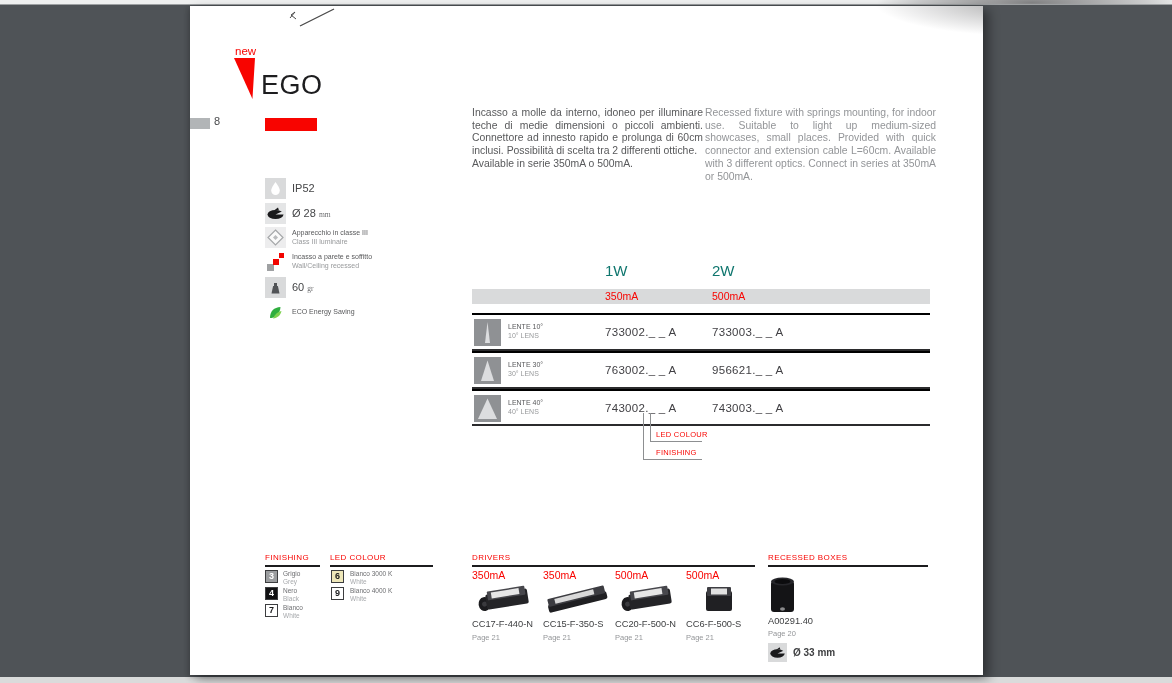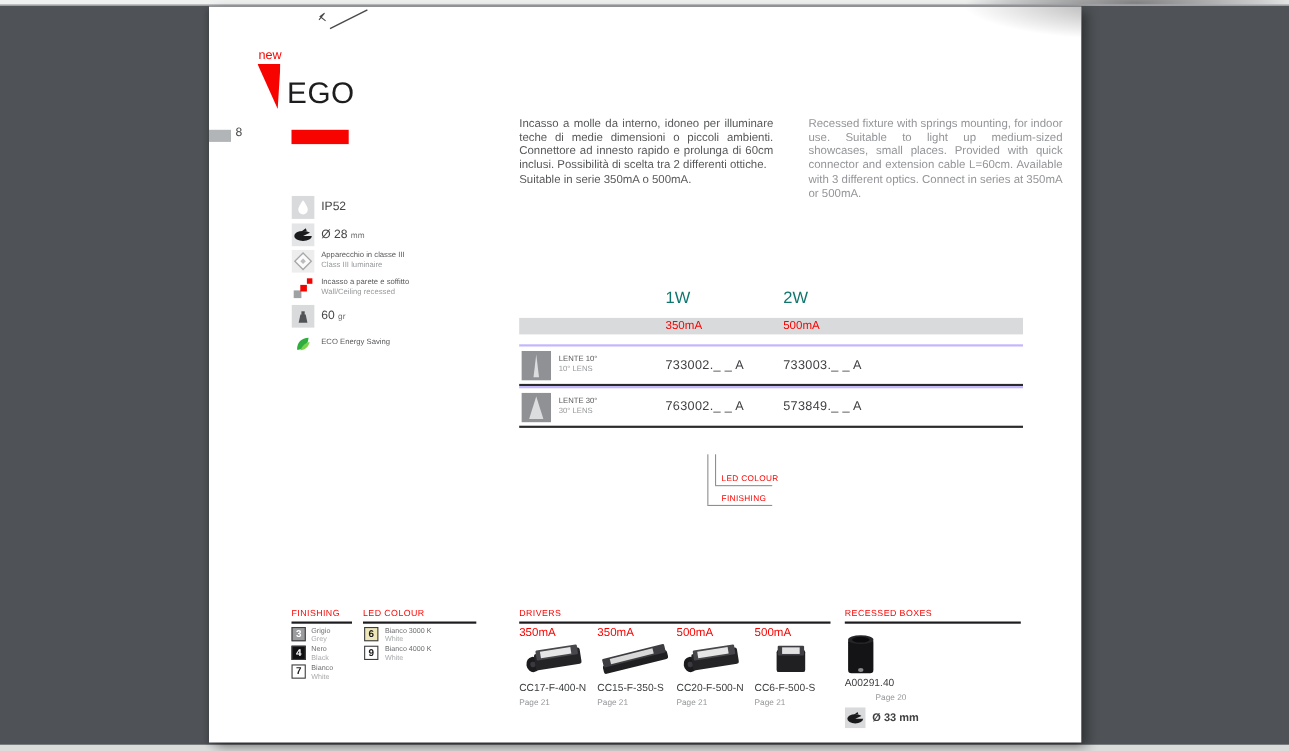--- a/index.html
+++ b/index.html
@@ -34,34 +34,34 @@
   .page-num { left:24px; top:109px; font-size:11px; color:#4a4b4d; }
   .red-bar { left:75px; top:112px; width:52px; height:13px; background:#f80400; }
 
   
   .frag { left:90px; top:0; }
 
   
   .spec-row { left:75px; height:22px; }
   .spec-icon { position:absolute; left:0; top:0; width:21px; height:21px; display:block; }
   .spec-big { position:absolute; left:27px; top:4px; font-size:11px; color:#454648; white-space:nowrap; }
-  .spec-unit { font-size:7.5px; color:#6c6d6f; }
+  .spec-unit { font-size:7.5px; color:#6c6d6f;font-family:Liberation Serif, serif; }
   .spec-l1 { position:absolute; left:27px; top:2px; font-size:7px; color:#58595b; white-space:nowrap; }
   .spec-l2 { position:absolute; left:27px; top:11px; font-size:7px; color:#97999b; white-space:nowrap; }
 
   
   .para { top:101px; width:231px; font-size:10.4px; line-height:12.7px; text-align:justify; }
   .para-it { left:282px; color:#58595b; }
-  .para-en { left:545px; color:#939598; }
+  .para-en { left:515px; color:#939598; }
 
   
   .power-label { top:256px; font-size:15px; color:#0f766e; }
   .band { left:282px; top:283px; width:458px; height:15px; background:#d9dadb; }
   .band .cur { position:absolute; top:1px; font-size:10.5px; color:#f80400; }
-  .trow { left:282px; width:458px; border-top:2px solid #c4b5fd; border-bottom:2px solid #2b2b2d; }
+  .trow { left:282px; width:458px; border-top:2px solid #000000; border-bottom:2px solid #2b2b2d; }
   .trow .lens-icon { position:absolute; left:2px; top:4px; width:27px; height:27px; }
   .trow .ln1 { position:absolute; left:36px; top:8px; font-size:7px; color:#58595b; white-space:nowrap; }
   .trow .ln2 { position:absolute; left:36px; top:17px; font-size:7px; color:#97999b; white-space:nowrap; }
   .trow .code { position:absolute; top:11px; font-size:11.5px; letter-spacing:.3px; color:#414044; white-space:nowrap; }
   .c1 { left:133px; } .c2 { left:240px;text-align:right; }
 
   
   .vline,.hline { background:#8d8f91; }
   .co-label { font-size:7.5px; color:#f80400; letter-spacing:.3px; white-space:nowrap; }
 
@@ -149,21 +149,21 @@
     <svg class="spec-icon" width="21" height="21">
         <rect width="21" height="21" fill="#ffffff"></rect>
         <path d="M5 16 C5 9 9 5.5 15.5 5 C15 11 12 15 6.5 16 Z" fill="#2fae3e"></path>
         <path d="M8 16.5 C10 12 13 9.5 16.5 9 C15.5 13.5 12.5 16 8 16.5 Z" fill="#7ed24f"></path>
       </svg>
     <span class="spec-l1" style="top:6px">ECO Energy Saving</span>
   </div>
 
   <div class="abs para para-it">
     <div>Incasso a molle da interno, idoneo per illuminare teche di medie dimensioni o piccoli ambienti. Connettore ad innesto rapido e prolunga di 60cm inclusi. Possibilità di scelta tra 2 differenti ottiche.</div>
-    <div>Suitable in serie 350mA o 500mA.</div>
+    <div>Available in serie 350mA o 500mA.</div>
   </div>
   <div class="abs para para-en">Recessed fixture with springs mounting, for indoor use. Suitable to light up medium-sized showcases, small places. Provided with quick connector and extension cable L=60cm. Available with 3 different optics. Connect in series at 350mA or 500mA.</div>
 
   <div class="abs power-label" style="left:415px">1W</div>
   <div class="abs power-label" style="left:522px">2W</div>
   <div class="abs band">
     <span class="cur" style="left:133px">350mA</span>
     <span class="cur" style="left:240px">500mA</span>
   </div>
 
@@ -178,21 +178,31 @@
     <span class="code c2">733003._ _ A</span>
   </div>
   <div class="abs trow" style="top:345px;height:38px">
     <svg class="lens-icon" width="27" height="27">
         <rect width="27" height="27" fill="#8f9194"></rect>
         <polygon points="13.5,3.5 20,24 7,24" fill="#dcdddf"></polygon>
       </svg>
     <span class="ln1">LENTE 30°</span>
     <span class="ln2">30° LENS</span>
     <span class="code c1">763002._ _ A</span>
-    <span class="code c2">573849._ _ A</span>
+    <span class="code c2">956621._ _ A</span>
+  </div>
+  <div class="abs trow" style="top:383px;height:37px">
+    <svg class="lens-icon" width="27" height="27">
+        <rect width="27" height="27" fill="#8f9194"></rect>
+        <polygon points="13.5,3.5 23,24 4,24" fill="#dcdddf"></polygon>
+      </svg>
+    <span class="ln1">LENTE 40°</span>
+    <span class="ln2">40° LENS</span>
+    <span class="code c1">743002._ _ A</span>
+    <span class="code c2">743003._ _ A</span>
   </div>
 
   <div class="abs vline" style="left:453px;top:407px;width:1px;height:46px"></div>
   <div class="abs vline" style="left:460px;top:407px;width:1px;height:28px"></div>
   <div class="abs hline" style="left:460px;top:435px;width:52px;height:1px"></div>
   <div class="abs hline" style="left:453px;top:453px;width:59px;height:1px"></div>
   <div class="abs co-label" style="left:466px;top:424px">LED COLOUR</div>
   <div class="abs co-label" style="left:466px;top:442px">FINISHING</div>
 
   <div class="abs sec-title" style="left:75px;top:547px">FINISHING</div>
@@ -227,21 +237,21 @@
     <div class="drv-cur">350mA</div>
     <svg width="64" height="32" style="margin-top:2px">
         <g transform="rotate(-9 32 16)">
           <ellipse cx="12" cy="18" rx="6" ry="7" fill="#1b1b1e"></ellipse>
           <circle cx="12" cy="18" r="2.5" fill="#3a3a3e"></circle>
           <rect x="14" y="9" width="42" height="15" rx="2" fill="#242427"></rect>
           <rect x="16" y="6" width="38" height="9" rx="1" fill="#47474c"></rect>
           <rect x="20" y="7.5" width="28" height="6" fill="#e6e6e6"></rect>
         </g>
       </svg>
-    <div class="drv-code">CC17-F-400-N</div>
+    <div class="drv-code">CC17-F-440-N</div>
     <div class="pg-ref" style="margin-top:4px">Page 21</div>
   </div>
   <div class="abs" style="left:353px;top:563px">
     <div class="drv-cur">350mA</div>
     <svg width="68" height="32" style="margin-top:2px">
         <g transform="rotate(-14 34 16)">
           <rect x="4" y="15" width="60" height="8" rx="2" fill="#1f1f22"></rect>
           <rect x="5" y="9" width="58" height="8" rx="1" fill="#3c3c41"></rect>
           <rect x="12" y="10.5" width="40" height="5" fill="#d9d9d9"></rect>
         </g>
@@ -276,21 +286,21 @@
 
   <div class="abs sec-title" style="left:578px;top:547px">RECESSED BOXES</div>
   <div class="abs sec-rule" style="left:578px;top:559px;width:160px"></div>
   <svg class="abs" style="left:578px;top:570px" width="30" height="42">
     <rect x="3" y="5" width="23" height="31" rx="3" fill="#141416"></rect>
     <ellipse cx="14.5" cy="5.5" rx="11.5" ry="4" fill="#26262a"></ellipse>
     <ellipse cx="14.5" cy="5.5" rx="8" ry="2.6" fill="#0c0c0e"></ellipse>
     <ellipse cx="14.5" cy="33" rx="2.5" ry="1.8" fill="#8a8a8c"></ellipse>
   </svg>
   <div class="abs drv-code" style="left:578px;top:610px">A00291.40</div>
-  <div class="abs pg-ref" style="left:606px;top:623px">Page 20</div>
+  <div class="abs pg-ref" style="left:578px;top:623px">Page 20</div>
   <svg class="abs" style="left:578px;top:637px" width="19" height="19">
       <rect width="19" height="19" fill="#d9dadb"></rect>
       <ellipse cx="9.5" cy="10.5" rx="7.2" ry="4.2" fill="#1a1a1c"></ellipse>
       <path d="M9.5 10.5 L17 7 L17 10.5 Z" fill="#d9dadb"></path>
       <path d="M8 7 L11.6 4.2 L12.3 6.3 Z" fill="#1a1a1c"></path>
     </svg>
   <div class="abs dia-label" style="left:603px;top:641px">Ø 33 mm</div>
 
 </div>
 

